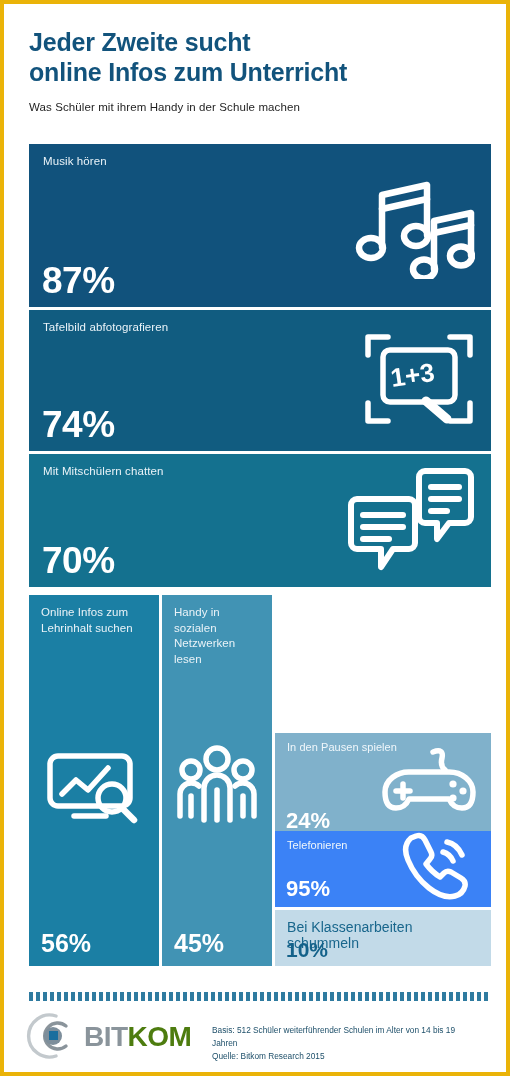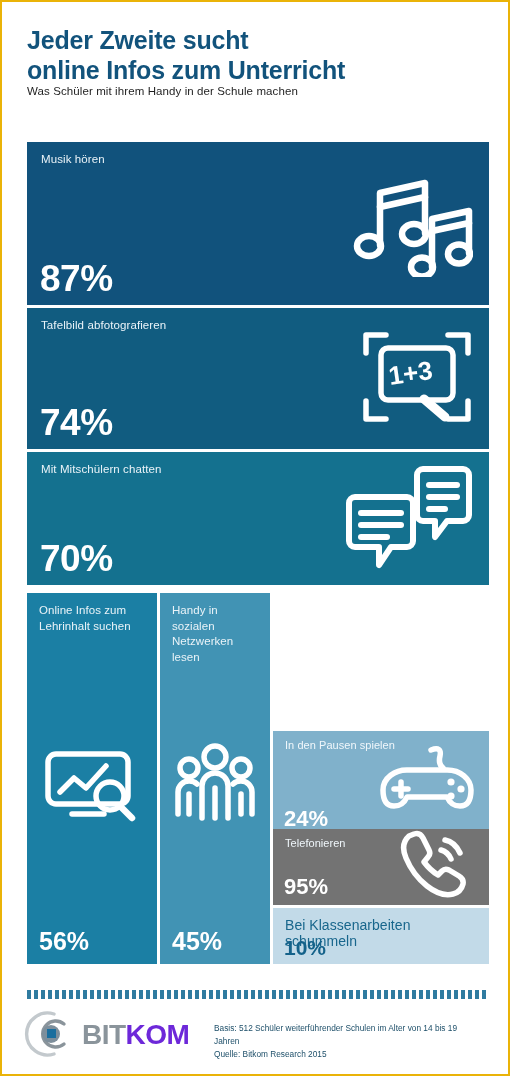--- a/index.html
+++ b/index.html
@@ -6,39 +6,40 @@
   body{
     width:510px;height:1076px;
     background:#ffffff;
     font-family:"Liberation Sans", sans-serif;
     overflow:hidden;
   }
   #page{
     position:relative;
     width:510px;height:1076px;
     box-sizing:border-box;
-    border:2px solid #eab308;
+    border:4px solid #eab308;
     background:#ffffff;
   }
   
   .header{
     position:absolute;left:25px;top:24px;width:462px;
   }
   .title{
     color:#12537c;
     font-size:25px;
     font-weight:bold;
     line-height:1.18;
     letter-spacing:-0.2px;
     margin:0;
     white-space:pre-line;
   }
   .subtitle{
     color:#1f1f1f;
     font-size:11.5px;
+    margin-top:14px;
     letter-spacing:0.1px;
   }
   
   .bar{
     position:absolute;
     left:25px;width:462px;
     box-sizing:border-box;
     color:#ffffff;
   }
   .bar .cap{
@@ -93,40 +94,40 @@
   .cell .pct{
     position:absolute;left:11px;bottom:7px;
     font-size:22px;font-weight:bold;color:#ffffff;line-height:1;
   }
   .cell .cellico{
     position:absolute;right:12px;top:50%;
     transform:translateY(-50%);
   }
   #cell1{left:271px;top:591px;width:216px;height:135px;background:#6aa3c1;}
   #cell2{left:271px;top:729px;width:216px;height:106px;background:#80b1cb;}
-  #cell3{left:271px;top:827px;width:216px;height:76px;background:#737373;}
+  #cell3{left:271px;top:827px;width:216px;height:76px;background:#3b82f6;}
   #cell4{left:271px;top:906px;width:216px;height:56px;background:#c2dae8;}
   #cell4 .cap{color:#18668c;top:9px;font-size:14px;}
   #cell4 .pct{color:#14628a;font-size:21px;bottom:6px;}
 
   
   .dashrule{
     position:absolute;left:25px;top:988px;width:462px;height:9px;
     background:repeating-linear-gradient(to right,#2f7ba0 0 4px,#ffffff 4px 7px);
   }
   .logo{
     position:absolute;left:22px;top:1008px;width:180px;height:48px;
   }
   .logo-text{
     position:absolute;left:58px;top:9px;
     font-size:28px;font-weight:bold;letter-spacing:-0.5px;
     font-family:"Liberation Sans", sans-serif;
   }
   .logo-bit{color:#8a949b;}
-  .logo-kom{color:#6d28d9;}
+  .logo-kom{color:#4d7c0f;}
   .source{
     position:absolute;right:24px;top:1020px;width:270px;
     text-align:left;color:#20516b;font-size:8.3px;line-height:1.55;
   }
 </style>
 </head>
 <body>
 
 <div id="page">
 

